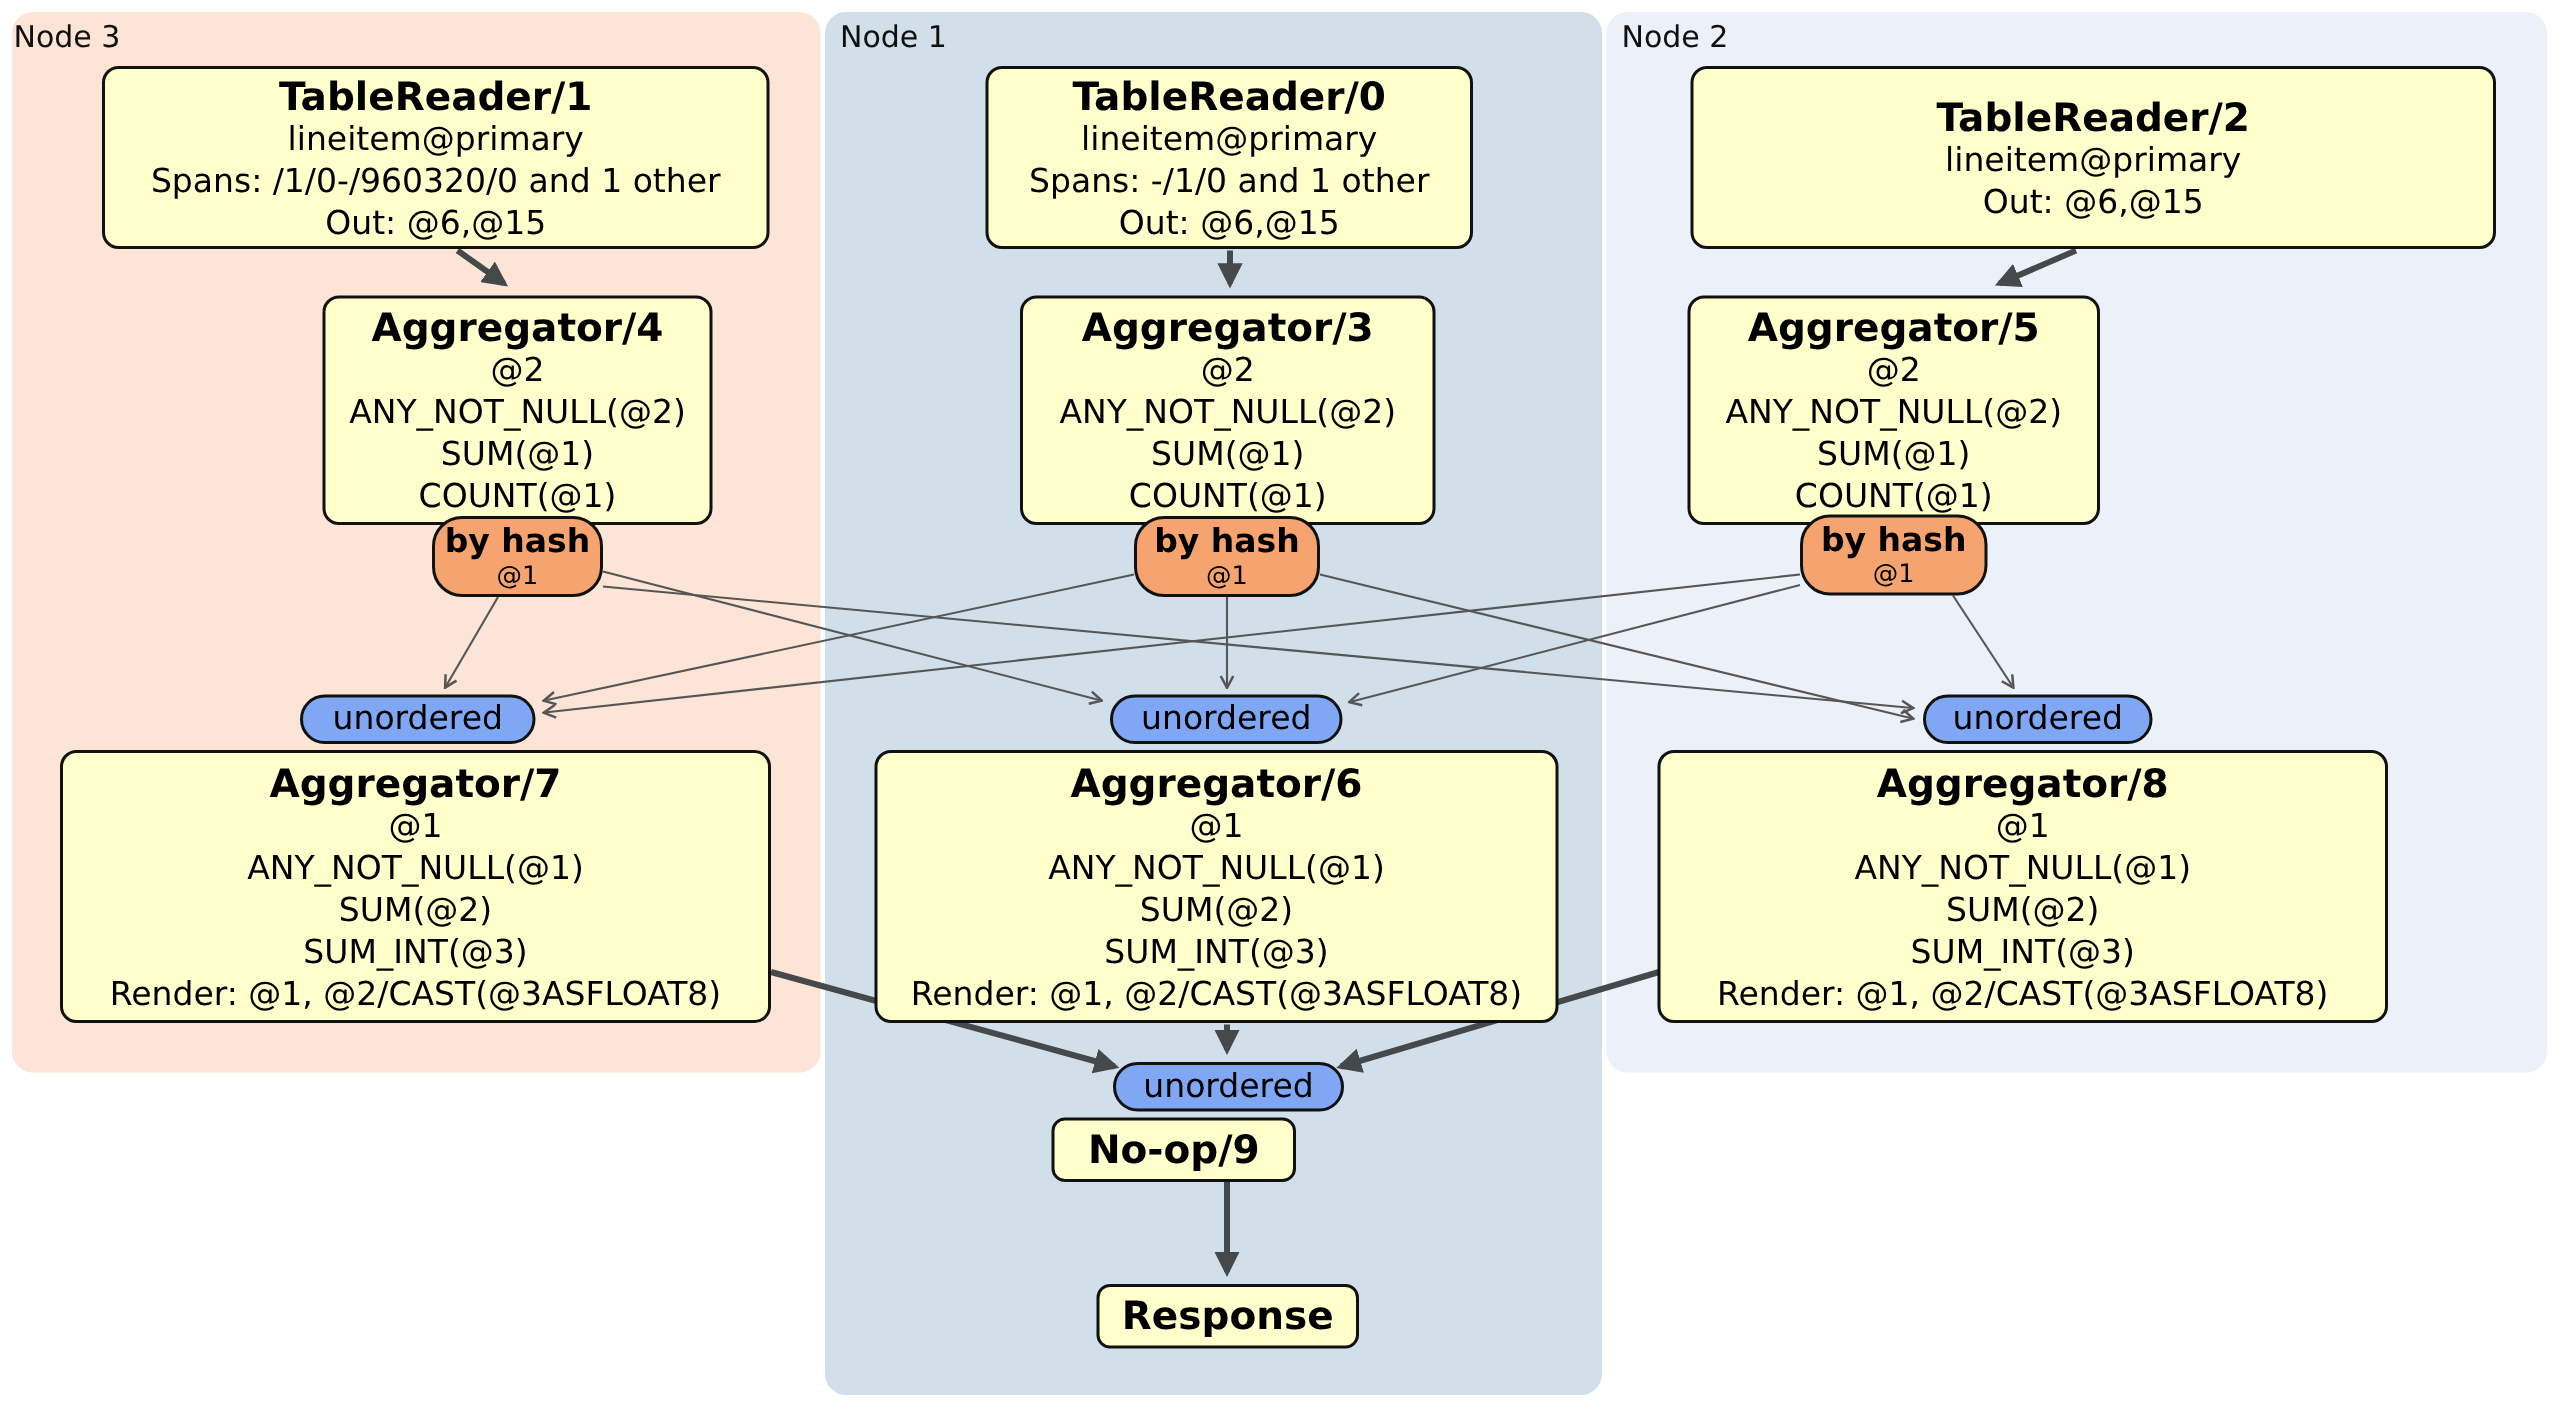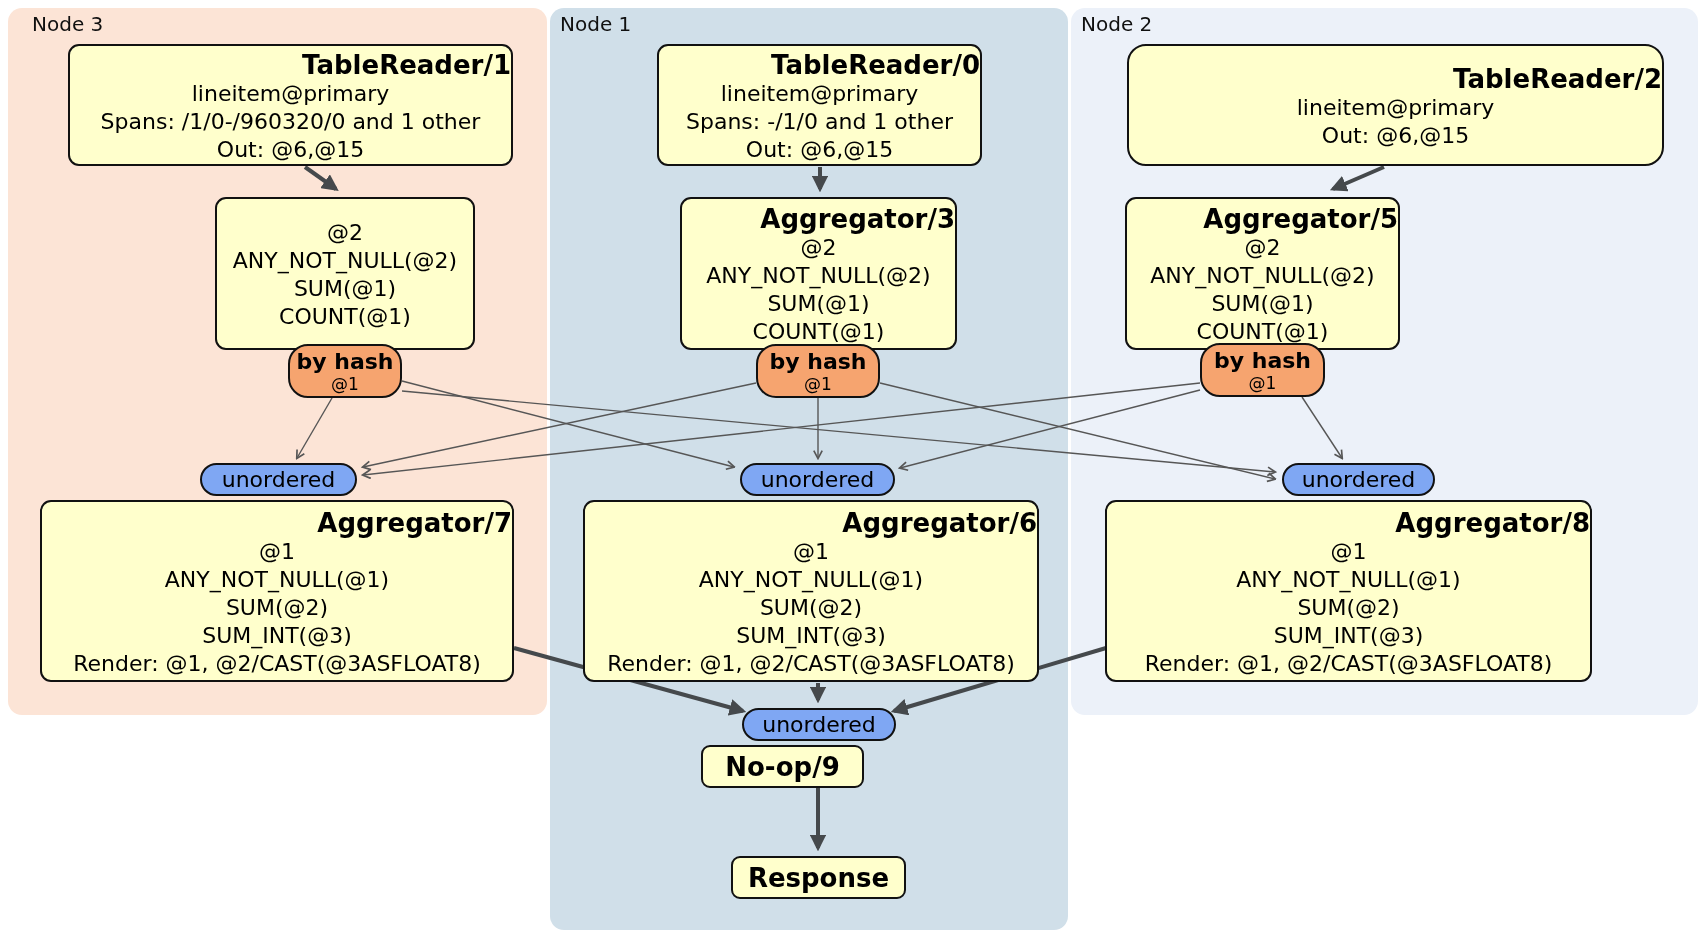--- a/index.html
+++ b/index.html
@@ -14,21 +14,21 @@
 
   svg.edges{position:absolute;left:0;top:0;z-index:2;}
   .ethick{stroke:var(--edge-thick);stroke-width:4;fill:none;}
   .ethin{stroke:var(--edge-thin);stroke-width:1.4;fill:none;}
   .mk-thick{fill:var(--edge-thick);}
   .mk-thin{fill:none;stroke:var(--edge-thin);stroke-width:1.6;}
 
   .proc{position:absolute;z-index:3;background:var(--box-fill);border:2px solid var(--box-border);
         border-radius:11px;box-sizing:border-box;text-align:center;padding-top:3px;
         display:flex;flex-direction:column;justify-content:center;}
-  .proc-title{font-weight:bold;font-size:26px;line-height:30px;white-space:nowrap;text-align:right;}
+  .proc-title{font-weight:bold;font-size:26px;line-height:30px;white-space:nowrap;}
   .proc-line{font-size:22px;line-height:28px;white-space:nowrap;}
 
   .router{position:absolute;z-index:4;background:var(--router-fill);border:2px solid var(--box-border);
           border-radius:20px;box-sizing:border-box;display:flex;flex-direction:column;
           align-items:center;justify-content:center;}
   .router-label{font-weight:bold;font-size:22px;line-height:25px;}
   .router-key{font-size:17px;line-height:20px;}
 
   .sync{position:absolute;z-index:4;background:var(--sync-fill);border:2px solid var(--box-border);
         border-radius:17px;box-sizing:border-box;display:flex;align-items:center;justify-content:center;
@@ -40,21 +40,21 @@
 </style>
 </head>
 <body>
 
 <div class="stage">
 
   <div class="panel panel-node3" style="left:8px;top:8px;width:539px;height:707px;"></div>
   <div class="panel panel-node1" style="left:550px;top:8px;width:518px;height:922px;"></div>
   <div class="panel panel-node2" style="left:1071px;top:8px;width:627px;height:707px;"></div>
 
-  <div class="panel-label" style="left:32px;top:12px;">Node 3</div>
+  <div class="panel-label" style="left:9px;top:12px;">Node 3</div>
   <div class="panel-label" style="left:560px;top:12px;">Node 1</div>
   <div class="panel-label" style="left:1081px;top:12px;">Node 2</div>
 
   <svg class="edges" width="1708" height="940">
     <defs>
       <marker id="mthick" viewBox="0 0 10 10" refX="8" refY="5" markerWidth="4.2" markerHeight="4.2" orient="auto">
         <path d="M0,0 L10,5 L0,10 z" class="mk-thick"></path>
       </marker>
       <marker id="mthin" viewBox="0 0 10 10" refX="8.5" refY="5" markerWidth="7.5" markerHeight="7.5" orient="auto">
         <path d="M1.5,1 L9,5 L1.5,9" class="mk-thin"></path>
@@ -87,27 +87,28 @@
     <div class="proc-line">Out: @6,@15</div>
   </div>
 
   <div class="proc" style="left:657px;top:44px;width:325px;height:122px;">
     <div class="proc-title">TableReader/0</div>
     <div class="proc-line">lineitem@primary</div>
     <div class="proc-line">Spans: -/1/0 and 1 other</div>
     <div class="proc-line">Out: @6,@15</div>
   </div>
 
-  <div class="proc" style="left:1127px;top:44px;width:537px;height:122px;border-radius:19px;">
+  <div class="proc" style="left:1127px;top:44px;width:537px;height:122px;">
     <div class="proc-title">TableReader/2</div>
     <div class="proc-line">lineitem@primary</div>
     <div class="proc-line">Out: @6,@15</div>
   </div>
 
   <div class="proc" style="left:215px;top:197px;width:260px;height:153px;">
+    <div class="proc-title">Aggregator/4</div>
     <div class="proc-line">@2</div>
     <div class="proc-line">ANY_NOT_NULL(@2)</div>
     <div class="proc-line">SUM(@1)</div>
     <div class="proc-line">COUNT(@1)</div>
   </div>
 
   <div class="proc" style="left:680px;top:197px;width:277px;height:153px;">
     <div class="proc-title">Aggregator/3</div>
     <div class="proc-line">@2</div>
     <div class="proc-line">ANY_NOT_NULL(@2)</div>

